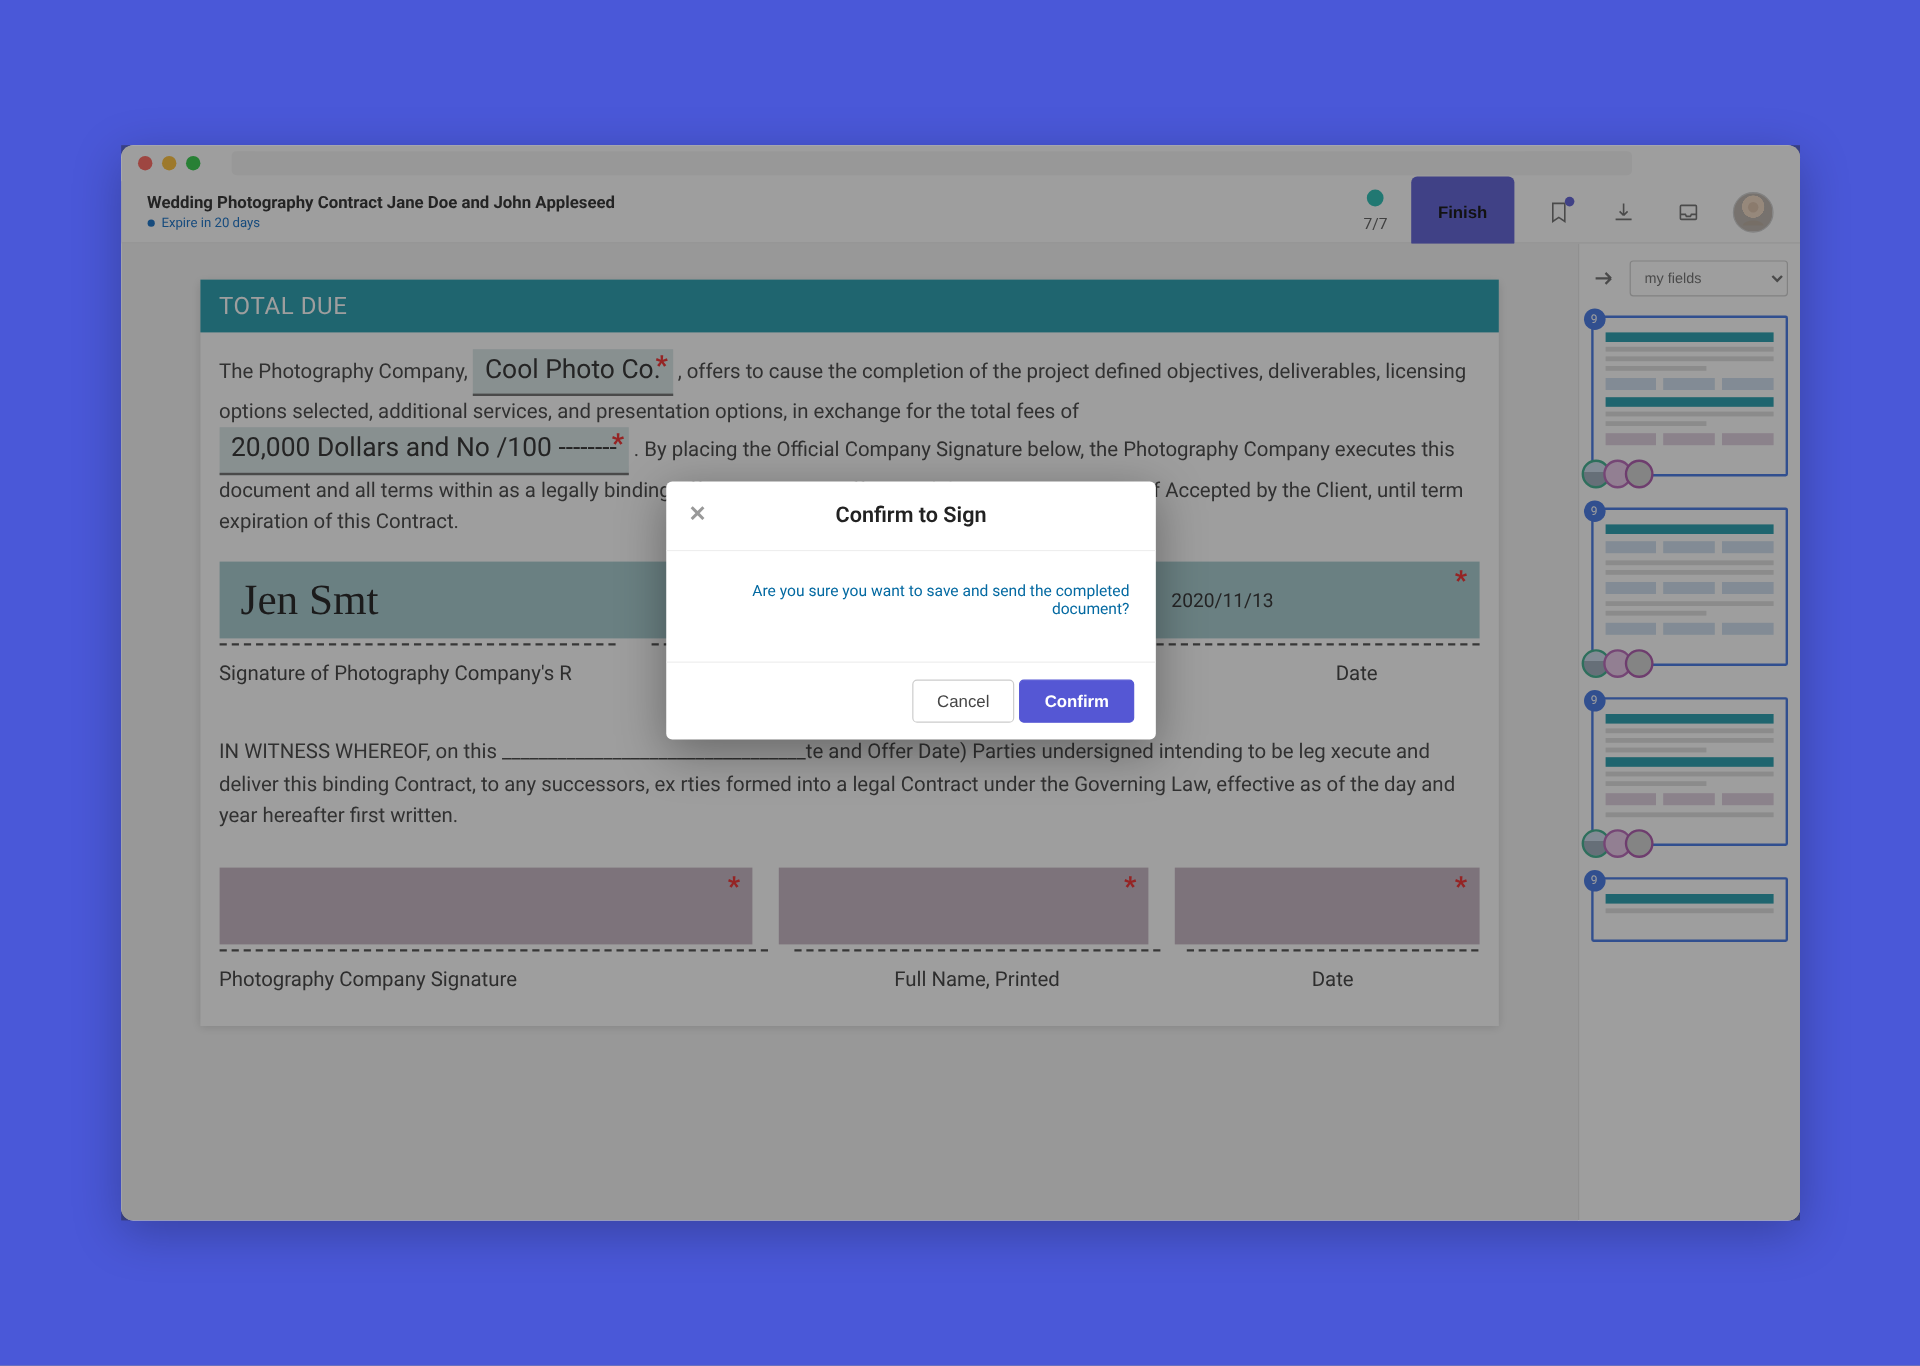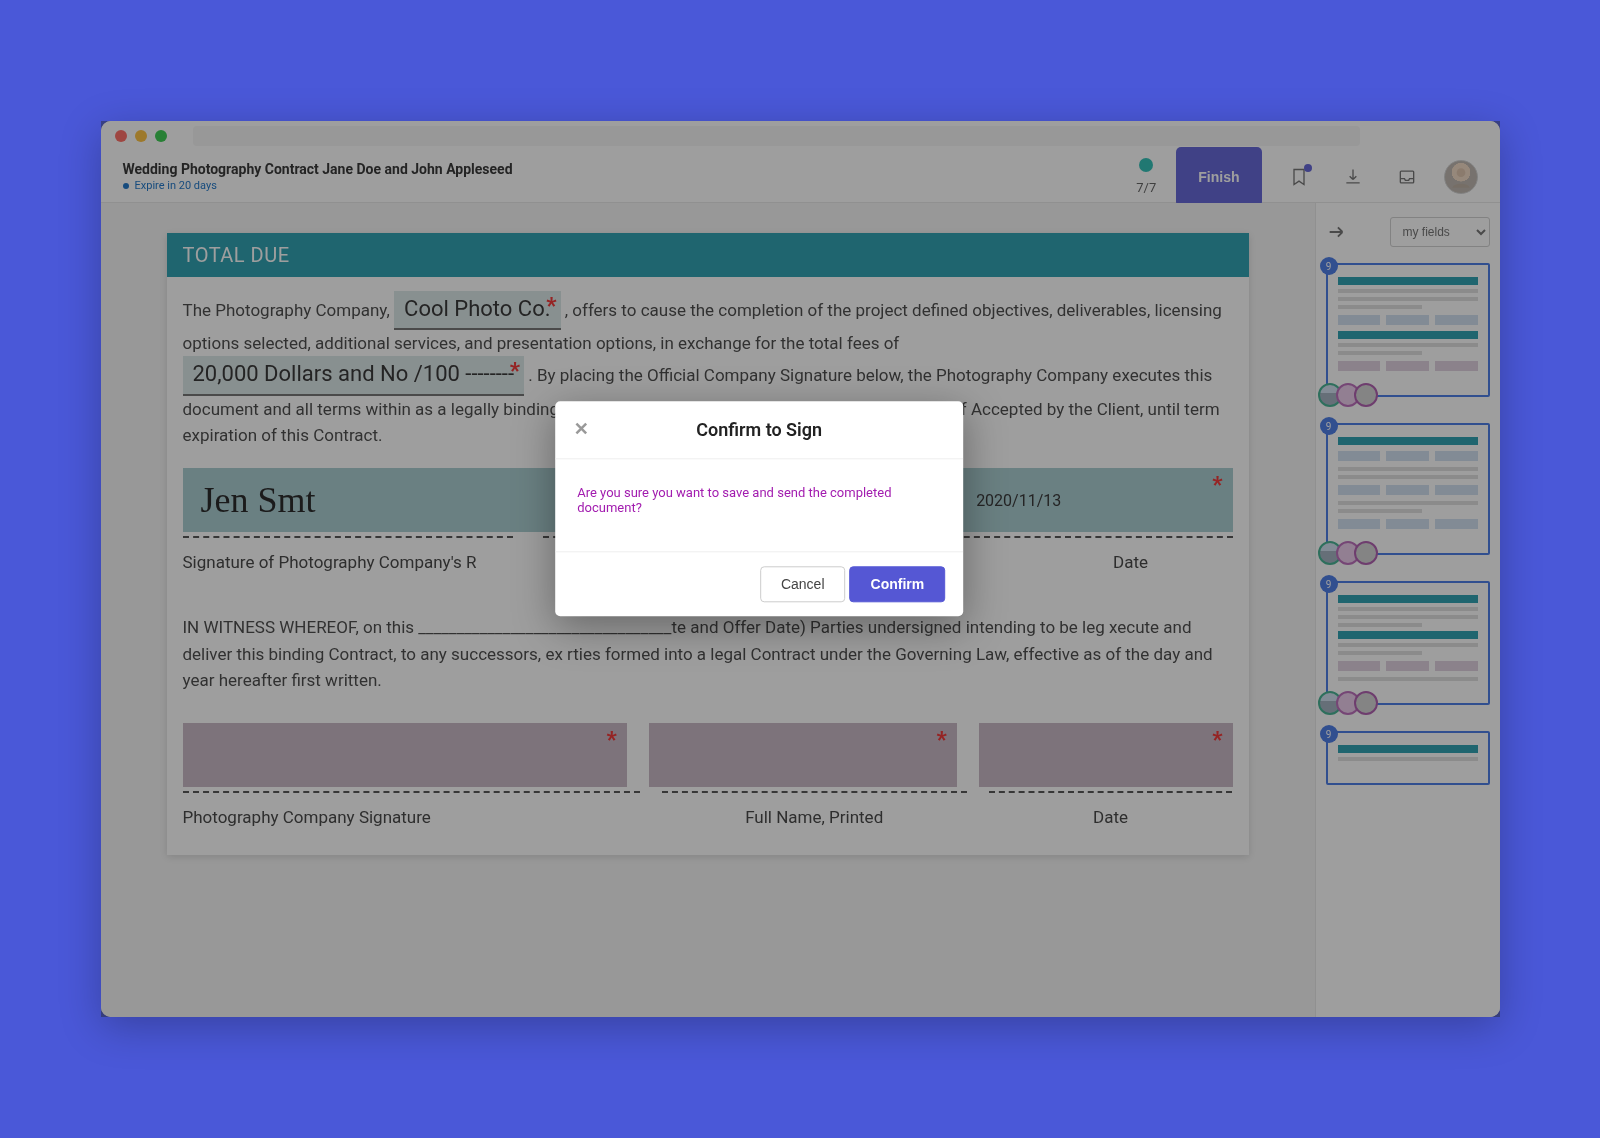--- a/index.html
+++ b/index.html
@@ -62,21 +62,21 @@
   .doc-title { font-size: 14px; font-weight: 700; color: #222; }
   .doc-exp { font-size: 11px; color: #0968c3; display: flex; align-items: center; gap: 6px; margin-top: 2px; }
   .exp-dot { width: 6px; height: 6px; border-radius: 50%; background: #0968c3; }
 
   .progress-wrap { display: flex; align-items: center; gap: 8px; flex-direction: column; }
   .prog-dot { width: 14px; height: 14px; border-radius: 50%; background: #1dbab0; }
   .prog-text { font-size: 13px; color: #555; }
 
   .finish-btn {
     background: #5557d4;
-    color: #ffffff;
+    color: #000000;
     font-size: 14px;
     font-weight: 600;
     border: none;
     border-radius: 5px;
     padding: 22px 22px;
     cursor: pointer;
   }
   .icon-btn {
     width: 34px; height: 34px;
     display: flex; align-items:center; justify-content:center;
@@ -153,21 +153,21 @@
     width:185px;
     border-left:1px solid #e6e6e6;
     background:#fff;
     padding:14px 10px;
     overflow:auto;
   }
   .sidebar-top { display:flex; align-items:center; gap:10px; margin-bottom:16px; }
   .arrow-ic { width:22px; height:22px; }
   .sidebar select {
     flex:1; font-size:12px; border:1px solid #ccc; border-radius:3px;
-    padding:6px 8px; color:#666; background:#fff;margin-left:32px;
+    padding:6px 8px; color:#666; background:#fff;
   }
   .thumb {
     border:2px solid #3a6fe3;
     border-radius:2px;
     margin-bottom:26px;
     position:relative;
     padding:8px 10px 18px 10px;
     background:#fff;
   }
   .thumb .pg {
@@ -216,23 +216,23 @@
     border-bottom:1px solid #eee;
     font-size:18px; font-weight:600; color:#222;
   }
   .modal-close {
     position:absolute; left:14px; top:16px;
     width:24px;height:24px; cursor:pointer;
     color:#999; font-size:18px; line-height:24px;
   }
   .modal-body {
     padding:26px 22px 36px 22px;
-    text-align:left;
+    text-align:right;
     font-size:13px;
-    color:#a21caf;
+    color:#0369a1;
   }
   .modal-ft {
     display:flex; justify-content:flex-end; gap:4px;
     padding:14px 18px;
     border-top:1px solid #eee;
   }
   .btn {
     border-radius:4px; font-size:14px; padding:9px 20px; cursor:pointer;
     border:1px solid #ccc; background:#fff; color:#444;
   }

